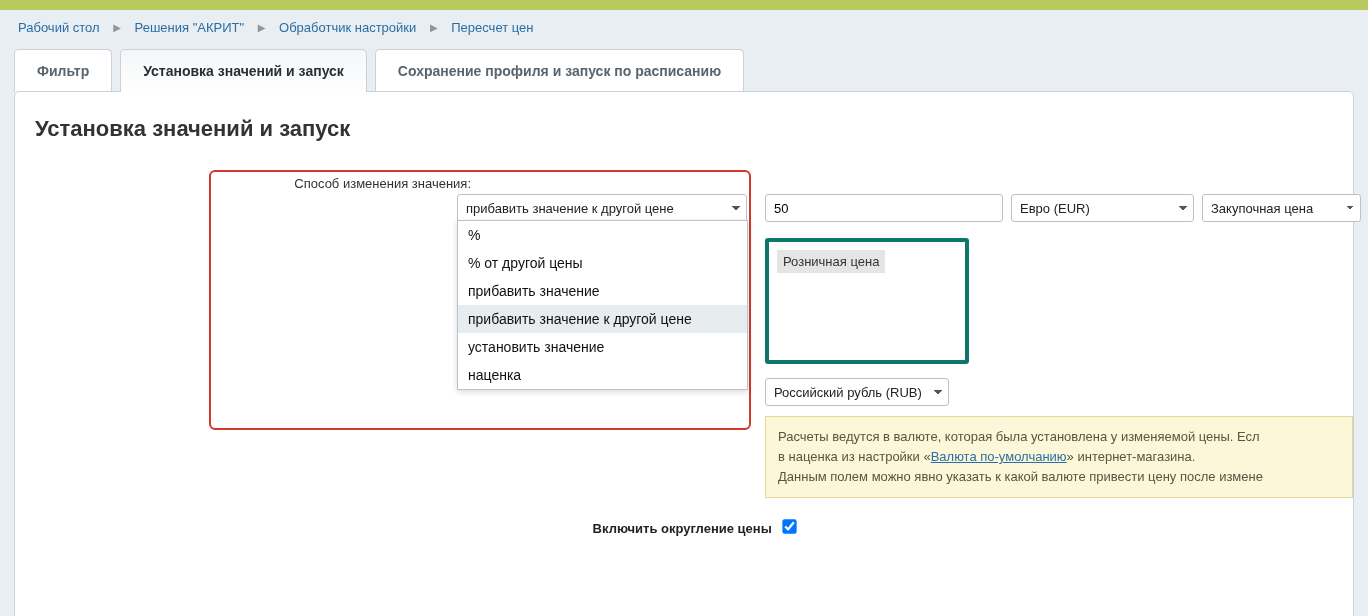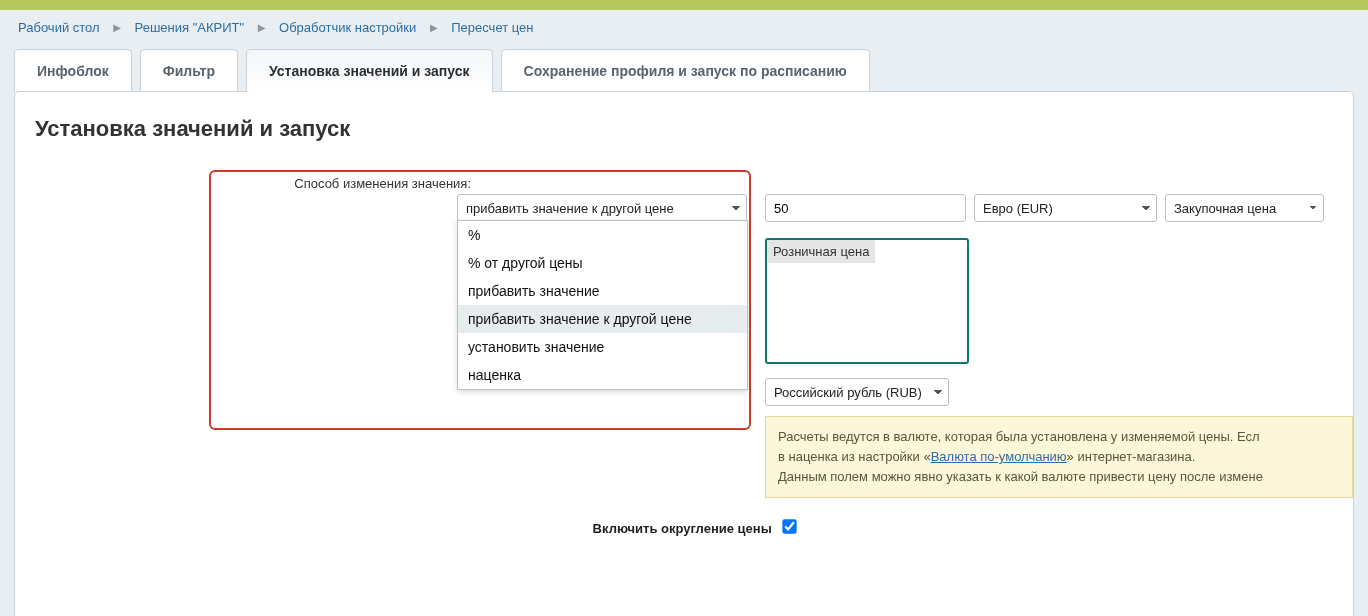--- a/index.html
+++ b/index.html
@@ -18,22 +18,22 @@
   .label-cell { width: 436px; text-align: right; padding-top: 6px; color: #333; }
   .highlight-box { position: absolute; border: 2px solid #d03a2d; border-radius: 6px; left: 194px; top: 78px; width: 542px; height: 260px; pointer-events: none; }
   .select { appearance: none; -webkit-appearance: none; background: #fff; border: 1px solid #b9c2cb; border-radius: 3px; padding: 5px 24px 5px 8px; font-size: 13px; color: #222; background-image: linear-gradient(45deg, transparent 50%, #555 50%), linear-gradient(-45deg, transparent 50%, #555 50%); background-position: right 10px center, right 6px center; background-size: 4px 4px, 4px 4px; background-repeat: no-repeat; cursor: pointer; height: 28px; }
   .select.w1 { width: 290px; }
   .select.w2 { width: 183px; }
   .select.w3 { width: 159px; }
   .select.w4 { width: 184px; }
   .dropdown { position: absolute; left: 442px; top: 128px; width: 291px; background: #fff; border: 1px solid #b9c2cb; box-shadow: 0 2px 6px rgba(0,0,0,.15); z-index: 5; }
   .dropdown .opt { padding: 6px 10px; font-size: 14px; color: #111; cursor: pointer; }
   .dropdown .opt.selected { background: #e7ecee; }
-  input.text { border: 1px solid #b9c2cb; border-radius: 3px; padding: 5px 8px; font-size: 13px; height: 28px; width: 201px; }
-  .listbox { border: 2px solid #0f766e; border-radius: 3px; width: 204px; height: 126px; padding: 0; background: #fff; }
+  input.text { border: 1px solid #b9c2cb; border-radius: 3px; padding: 5px 8px; font-size: 13px; height: 28px; width: 238px; }
+  .listbox { border: 4px solid #0f766e; border-radius: 3px; width: 204px; height: 126px; padding: 8px; background: #fff; }
   .listbox .item { background: #e5e5e5; padding: 4px 6px; display: inline-block; }
   .row2 { position: absolute; left: 750px; top: 102px; display: flex; gap: 8px; }
   .row3 { position: absolute; left: 750px; top: 146px; }
   .row4 { position: absolute; left: 750px; top: 286px; }
   .note { position: absolute; left: 750px; top: 324px; right: 0; background: #fdf7d9; border: 1px solid #e2d99a; padding: 10px 12px; font-size: 13px; color: #5a5440; line-height: 1.55; }
   .note a { color: #2a6ea5; text-decoration: underline; }
   .rounding { position: absolute; left: 0; right: 0; top: 428px; text-align: center; }
   .rounding .lbl { font-weight: 700; color: #222; margin-right: 8px; padding-left: 21px; }
   .rounding input[type="checkbox"] { transform: scale(1.1); }
   .controls-top { position: absolute; left: 442px; top: 102px; }
@@ -48,21 +48,20 @@
   <span class="sep">▶</span>
   <a href="#">Решения "АКРИТ"</a>
   <span class="sep">▶</span>
   <a href="#">Обработчик настройки</a>
   <span class="sep">▶</span>
   <a href="#">Пересчет цен</a>
 </div>
 
 <div class="tabs-wrap">
   <div class="tabs">
-    <div class="tab">Инфоблок</div>
     <div class="tab">Фильтр</div>
     <div class="tab active">Установка значений и запуск</div>
     <div class="tab">Сохранение профиля и запуск по расписанию</div>
   </div>
 </div>
 
 <div class="panel">
   <h1>Установка значений и запуск</h1>
 
   <div class="highlight-box"></div>

